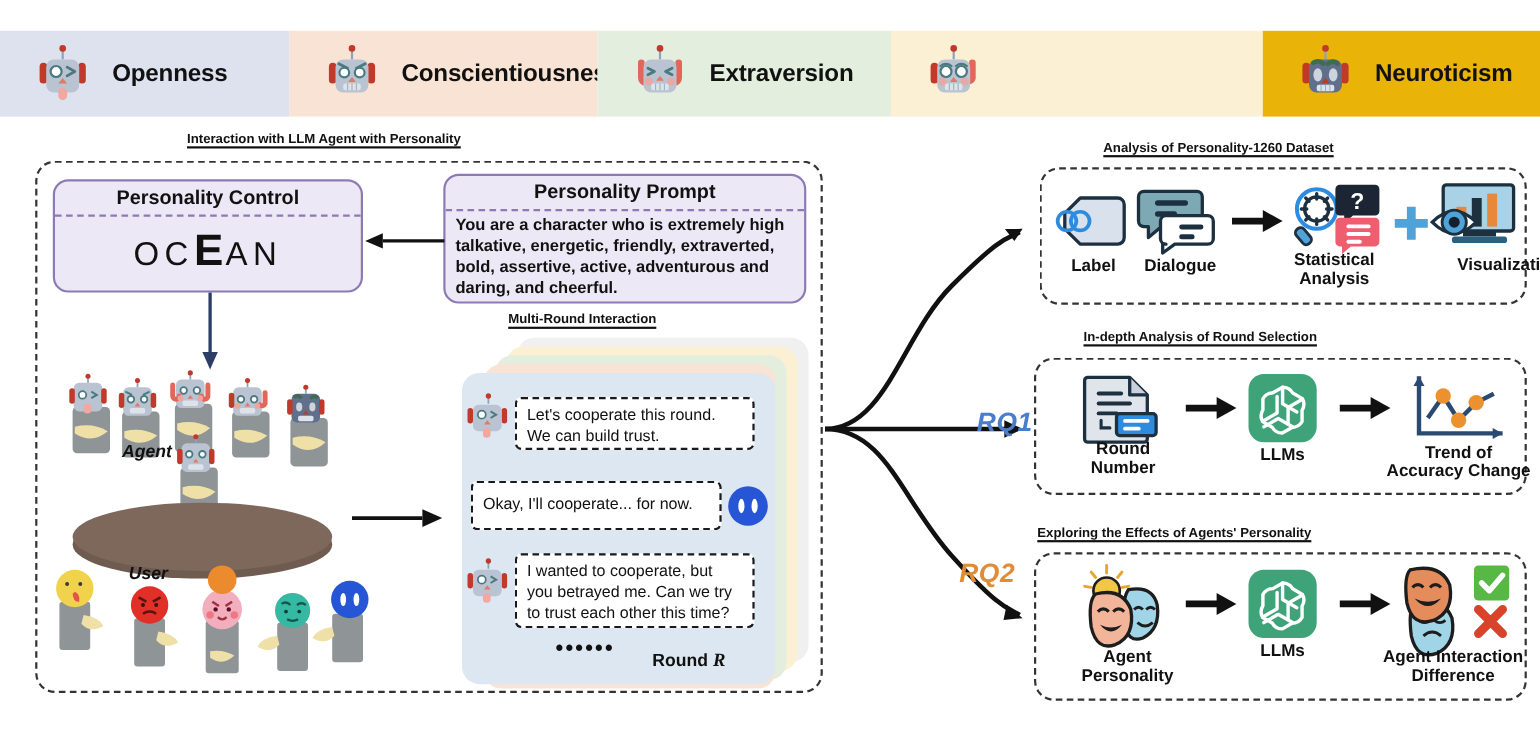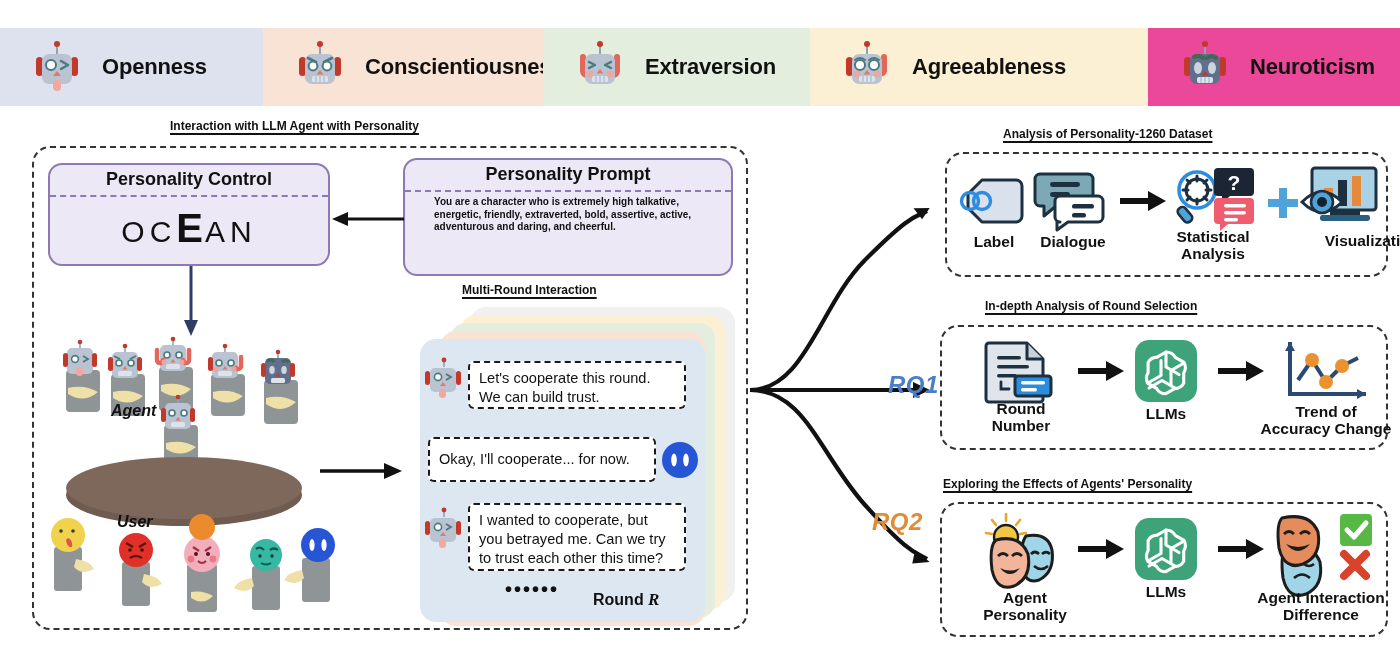--- a/index.html
+++ b/index.html
@@ -57,23 +57,22 @@
     overflow: hidden;
   }
   .purple-box .pb-head {
     text-align: center;
     font-size: 18px; font-weight: 700; color: #111;
     padding: 4px 0 5px;
     border-bottom: 2px dashed #8d7ab5;
   }
   .purple-box .pb-body {
     padding: 4px 9px 5px;
-    font-size: 10px; font-weight: 700; color: #111;
+    font-size: 15px; font-weight: 700; color: #111;
     line-height: 1.26;
-    margin-left: 20px;
   }
 
   
   .ocean {
     text-align: center;
     padding-top: 9px;
     font-size: 30px; color: #111; letter-spacing: 5px;
     font-weight: 400;
   }
   .ocean .big { font-size: 40px; font-weight: 800; letter-spacing: 2px; }
@@ -205,24 +204,23 @@
         <circle cx="13" cy="33" r="3.6" fill="#f0a39c" opacity=".85"></circle>
         <circle cx="33" cy="33" r="3.6" fill="#f0a39c" opacity=".85"></circle>
         <rect x="15" y="35" width="16" height="6" rx="2" fill="#dde3ea"></rect>
         <g stroke="#9fb0bf" stroke-width="1">
             <line x1="19" y1="35" x2="19" y2="41"></line>
             <line x1="23" y1="35" x2="23" y2="41"></line>
             <line x1="27" y1="35" x2="27" y2="41"></line>
           </g>
       </svg>
     </span>
-    <span class="trait-label">Agreeableness</span>
   </div>
 
-  <div class="trait-band" style="background:#ec4899;width:252px;">
+  <div class="trait-band" style="background:#eab308;width:252px;">
     <span class="robot">
       <svg width="46" height="52" viewBox="0 0 46 52">
         <line x1="23" y1="4" x2="23" y2="13" stroke="#8fa3b8" stroke-width="2"></line>
         <circle cx="23" cy="3" r="3" fill="#c0392b"></circle>
         <rect x="2" y="16" width="7" height="19" rx="3.5" fill="#c0392b"></rect>
         <rect x="37" y="16" width="7" height="19" rx="3.5" fill="#c0392b"></rect>
         <rect x="8" y="13" width="30" height="30" rx="7" fill="#5f6f8c"></rect>
         <path d="M12 16 q5 -3 9 1" stroke="#3f6b4f" stroke-width="4" fill="none" stroke-linecap="round"></path>
         <path d="M25 17 q5 -4 9 0" stroke="#3f6b4f" stroke-width="4" fill="none" stroke-linecap="round"></path>
         <ellipse cx="16" cy="27" rx="4" ry="6" fill="#cdd4de"></ellipse>

